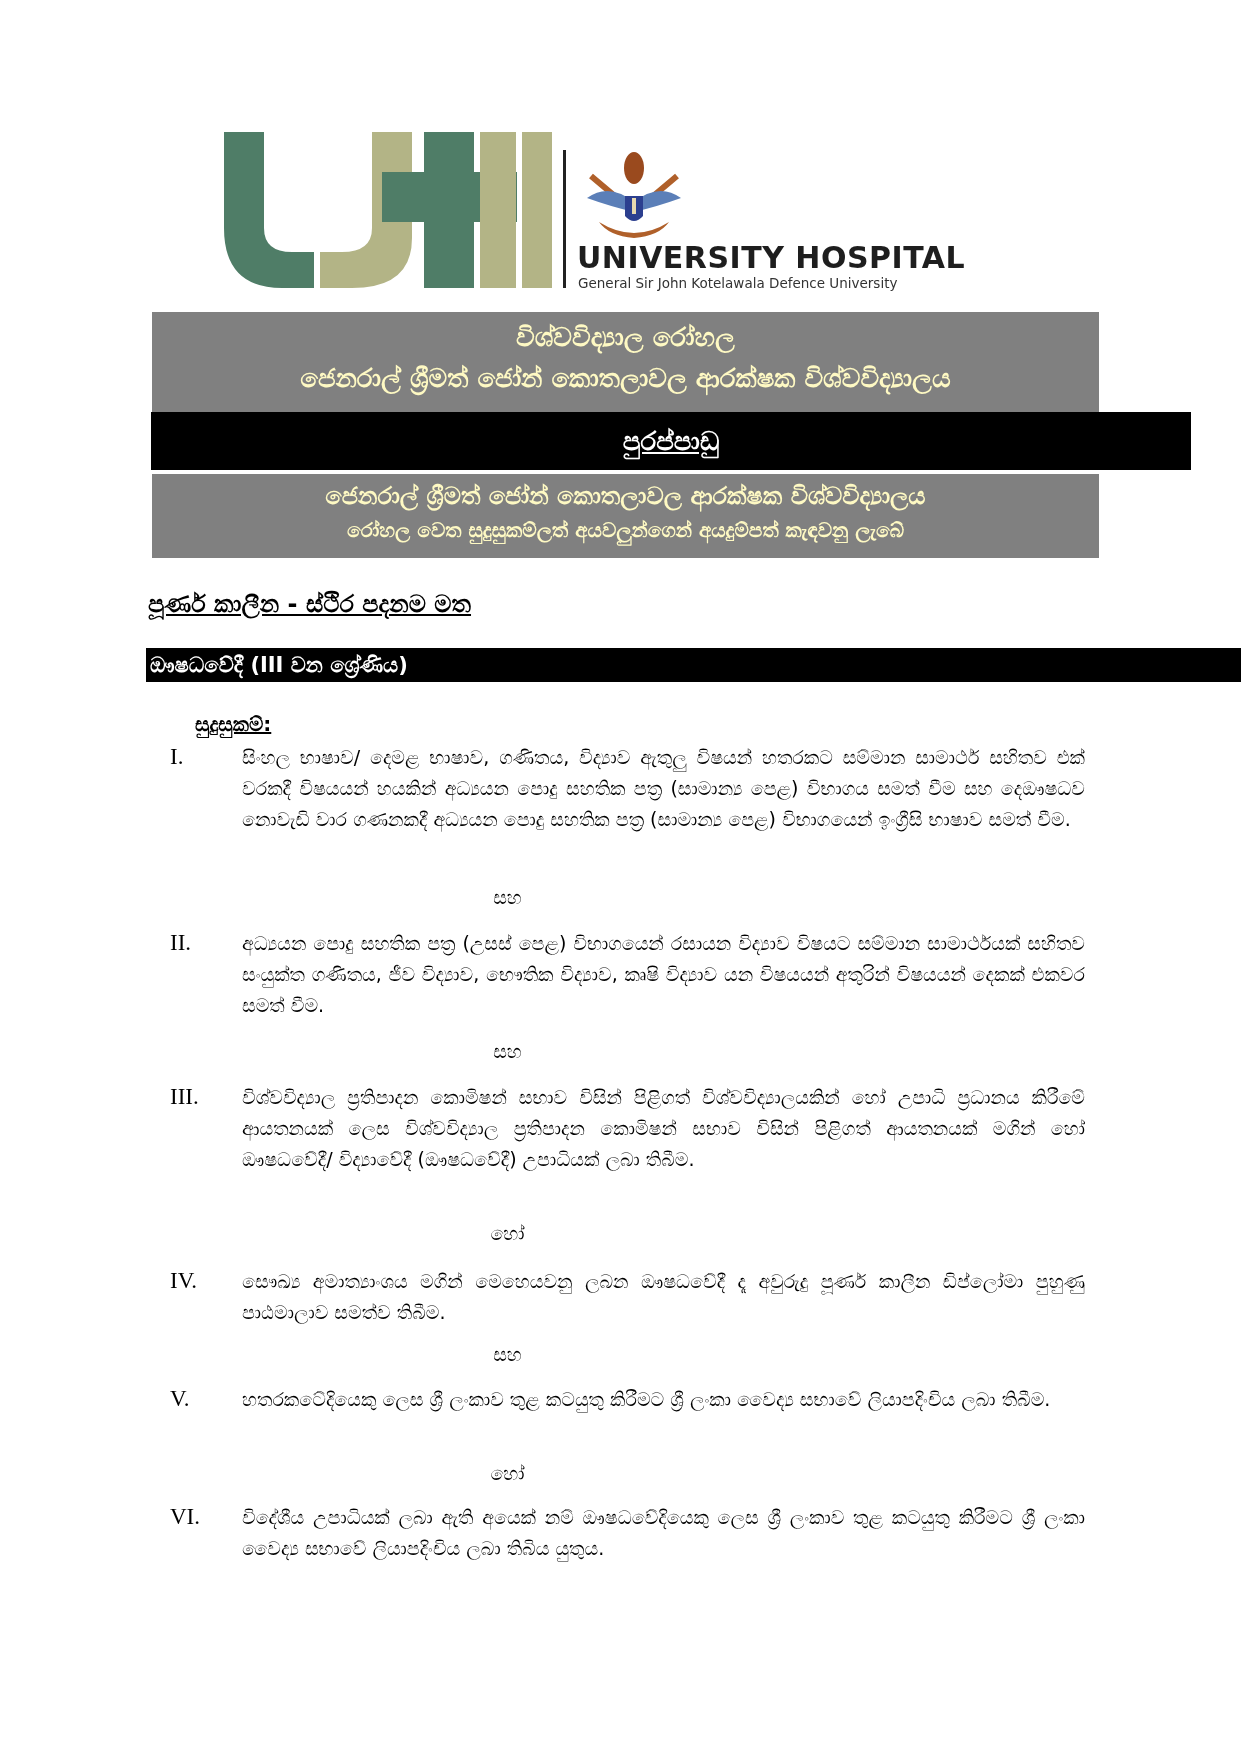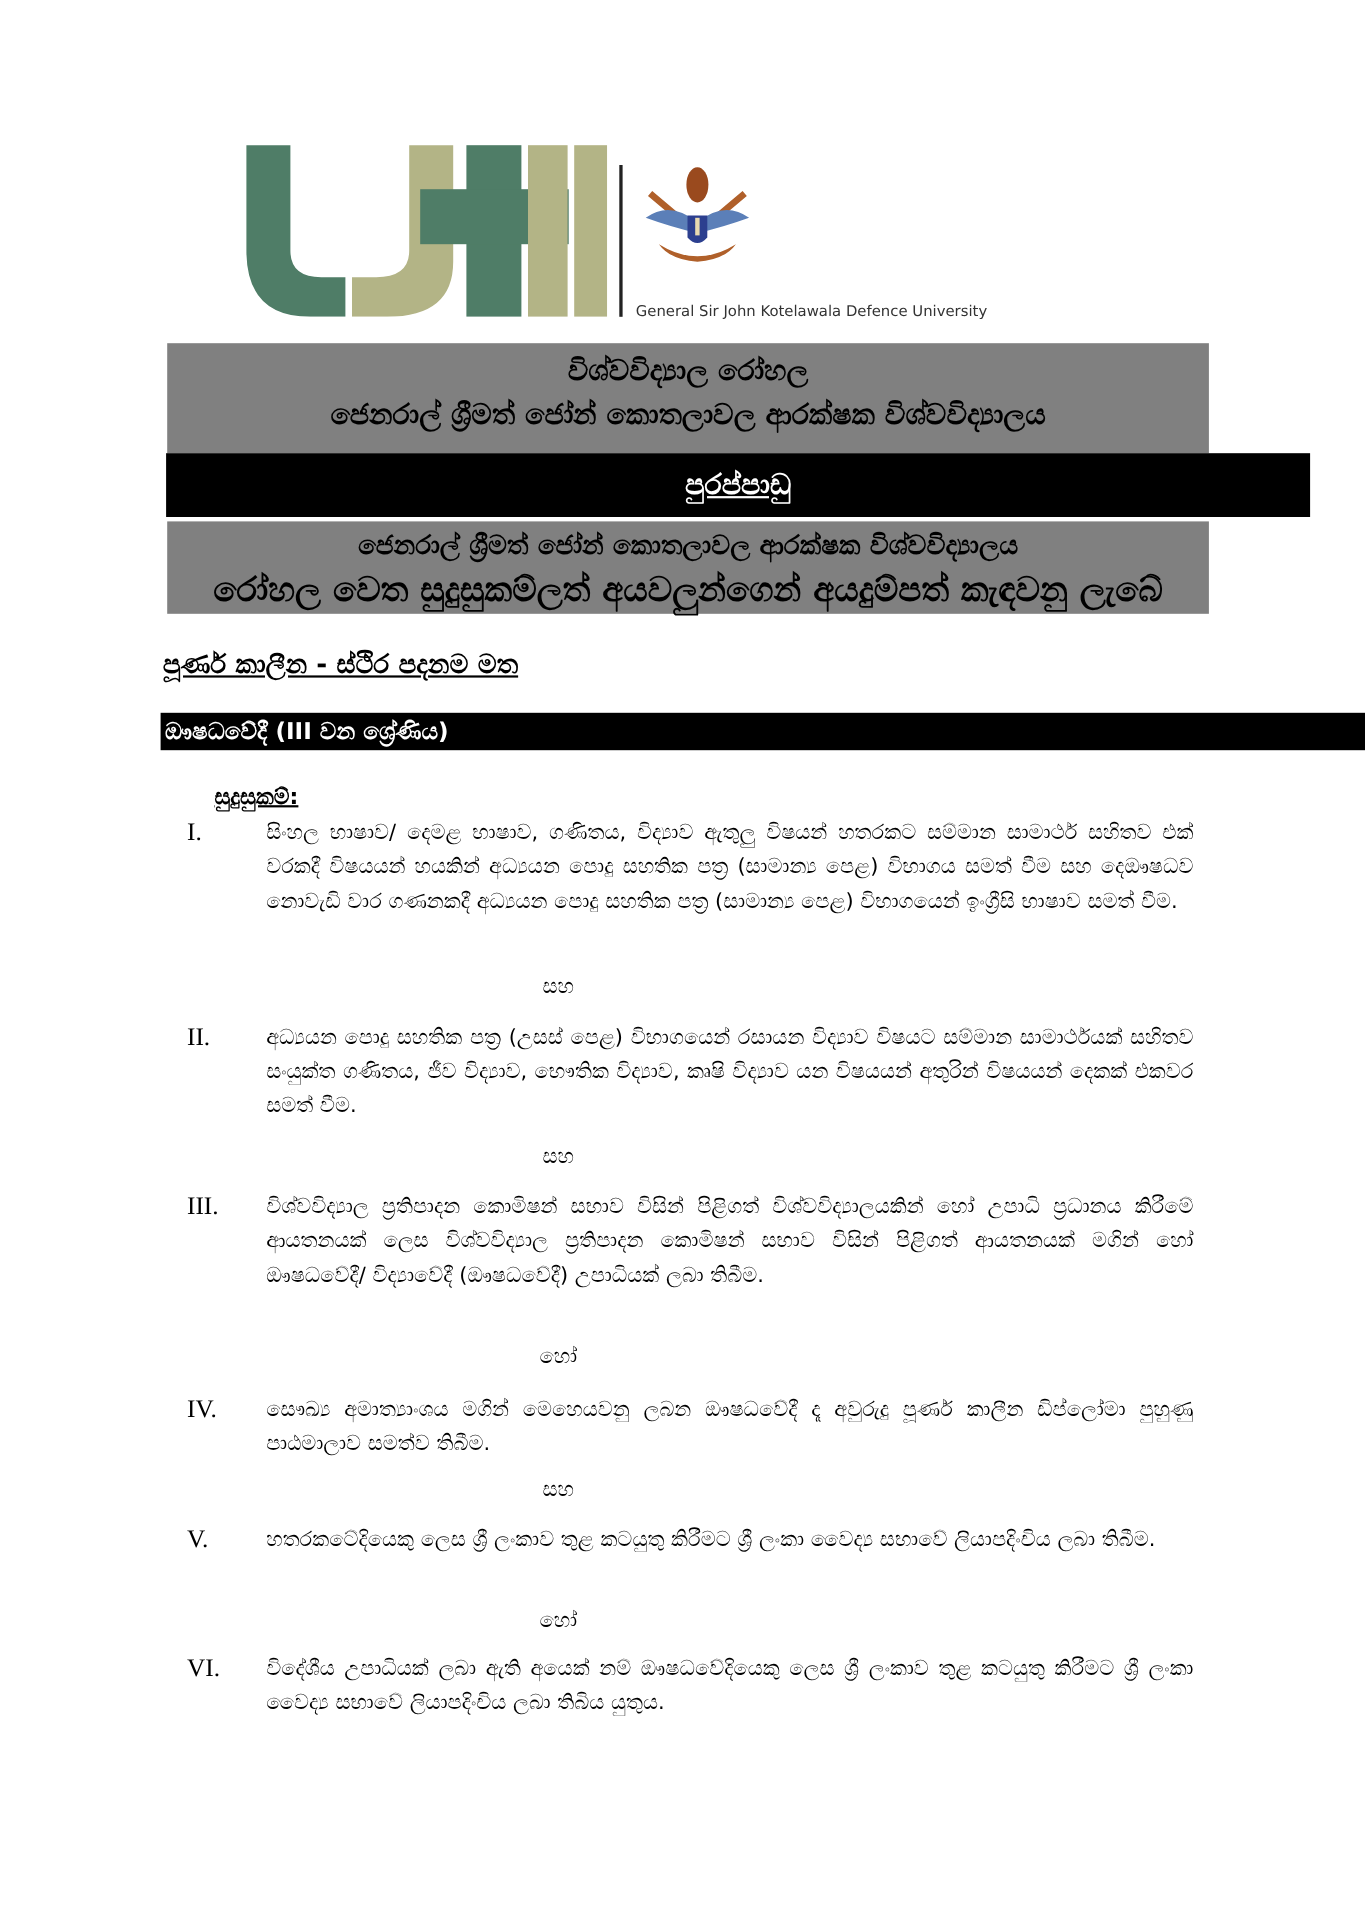--- a/index.html
+++ b/index.html
@@ -9,31 +9,31 @@
   .logo-wrap { position: absolute; left: 222px; top: 128px; width: 700px; height: 160px; }
   .logo-mark { position: absolute; left: 0; top: 0; width: 330px; height: 160px; }
   .logo-divider { position: absolute; left: 341px; top: 22px; width: 3px; height: 138px; background: #222; }
   .crest { position: absolute; left: 357px; top: 18px; width: 110px; height: 100px; }
   .hosp-name { position: absolute; left: 355px; top: 112px; font-family: "DejaVu Sans", "Liberation Sans", sans-serif;
                font-weight: bold; font-size: 30px; letter-spacing: 0.5px; color: #1e1e1e; white-space: nowrap; }
   .hosp-sub { position: absolute; left: 356px; top: 147px; font-family: "DejaVu Sans", "Liberation Sans", sans-serif;
               font-weight: normal; font-size: 13.5px; color: #333; white-space: nowrap; }
 
   .banner-grey { position: absolute; background: #808080; left: 152px; width: 947px; text-align: center;
-                 font-family: "DejaVu Sans", "Liberation Sans", sans-serif; font-weight: bold; color: #000000; }
+                 font-family: "DejaVu Sans", "Liberation Sans", sans-serif; font-weight: bold; color: #fef9c3; }
   .banner-top { top: 312px; height: 100px; }
   .banner-top .l1 { font-size: 26px; margin-top: 10px; }
   .banner-top .l2 { font-size: 26px; margin-top: 10px; }
   .banner-black { position: absolute; left: 151px; top: 412px; width: 1040px; height: 58px; background: #000;
                   color: #fff; text-align: center; font-family: "DejaVu Sans", "Liberation Sans", sans-serif;
                   font-weight: bold; font-size: 26px; line-height: 58px; }
   .banner-black span { text-decoration: underline; }
   .banner-bottom { top: 474px; height: 84px; }
   .banner-bottom .l1 { font-size: 24px; margin-top: 8px; }
-  .banner-bottom .l2 { font-size: 31px; margin-top: 8px; }
+  .banner-bottom .l2 { font-size: 20px; margin-top: 8px; }
 
   .section-title { position: absolute; left: 148px; top: 590px; font-family: "DejaVu Sans", "Liberation Sans", sans-serif;
                    font-weight: bold; font-size: 24px; text-decoration: underline; }
 
   .post-bar { position: absolute; left: 146px; top: 648px; width: 1120px; height: 34px; background: #000;
               color: #fff; font-family: "DejaVu Sans", "Liberation Sans", sans-serif; font-weight: bold;
               font-size: 21px; line-height: 34px; padding-left: 4px; box-sizing: border-box; }
 
   .qual-heading { position: absolute; left: 195px; top: 712px; font-family: "DejaVu Sans", "Liberation Sans", sans-serif;
                   font-weight: bold; font-size: 20px; text-decoration: underline; }
@@ -63,20 +63,21 @@
   </svg>
   <div class="logo-divider"></div>
   <svg class="crest" viewBox="0 0 110 100">
     <path d="M12 30 L50 62 M98 30 L60 62" stroke="#b0602a" stroke-width="6" fill="none"></path>
     <ellipse cx="55" cy="22" rx="10" ry="16" fill="#9a4a1e"></ellipse>
     <path d="M8 52 Q30 36 55 56 Q80 36 102 52 Q80 60 55 66 Q30 60 8 52 Z" fill="#5b7fb8"></path>
     <path d="M46 50 H64 V70 Q55 80 46 70 Z" fill="#2c3f8f"></path>
     <rect x="53" y="52" width="4" height="16" fill="#e8d9b0"></rect>
     <path d="M20 76 Q55 98 90 76 Q80 90 55 92 Q30 90 20 76 Z" fill="#b0602a"></path>
   </svg>
+  <div class="hosp-name">UNIVERSITY HOSPITAL</div>
   <div class="hosp-sub">General Sir John Kotelawala Defence University</div>
 </div>
 
 <div class="banner-grey banner-top">
   <div class="l1">විශ්වවිද්‍යාල රෝහල</div>
   <div class="l2">ජෙනරාල් ශ්‍රීමත් ජෝන් කොතලාවල ආරක්ෂක විශ්වවිද්‍යාලය</div>
 </div>
 <div class="banner-black">
   <span>පුරප්පාඩු</span>
 </div>

